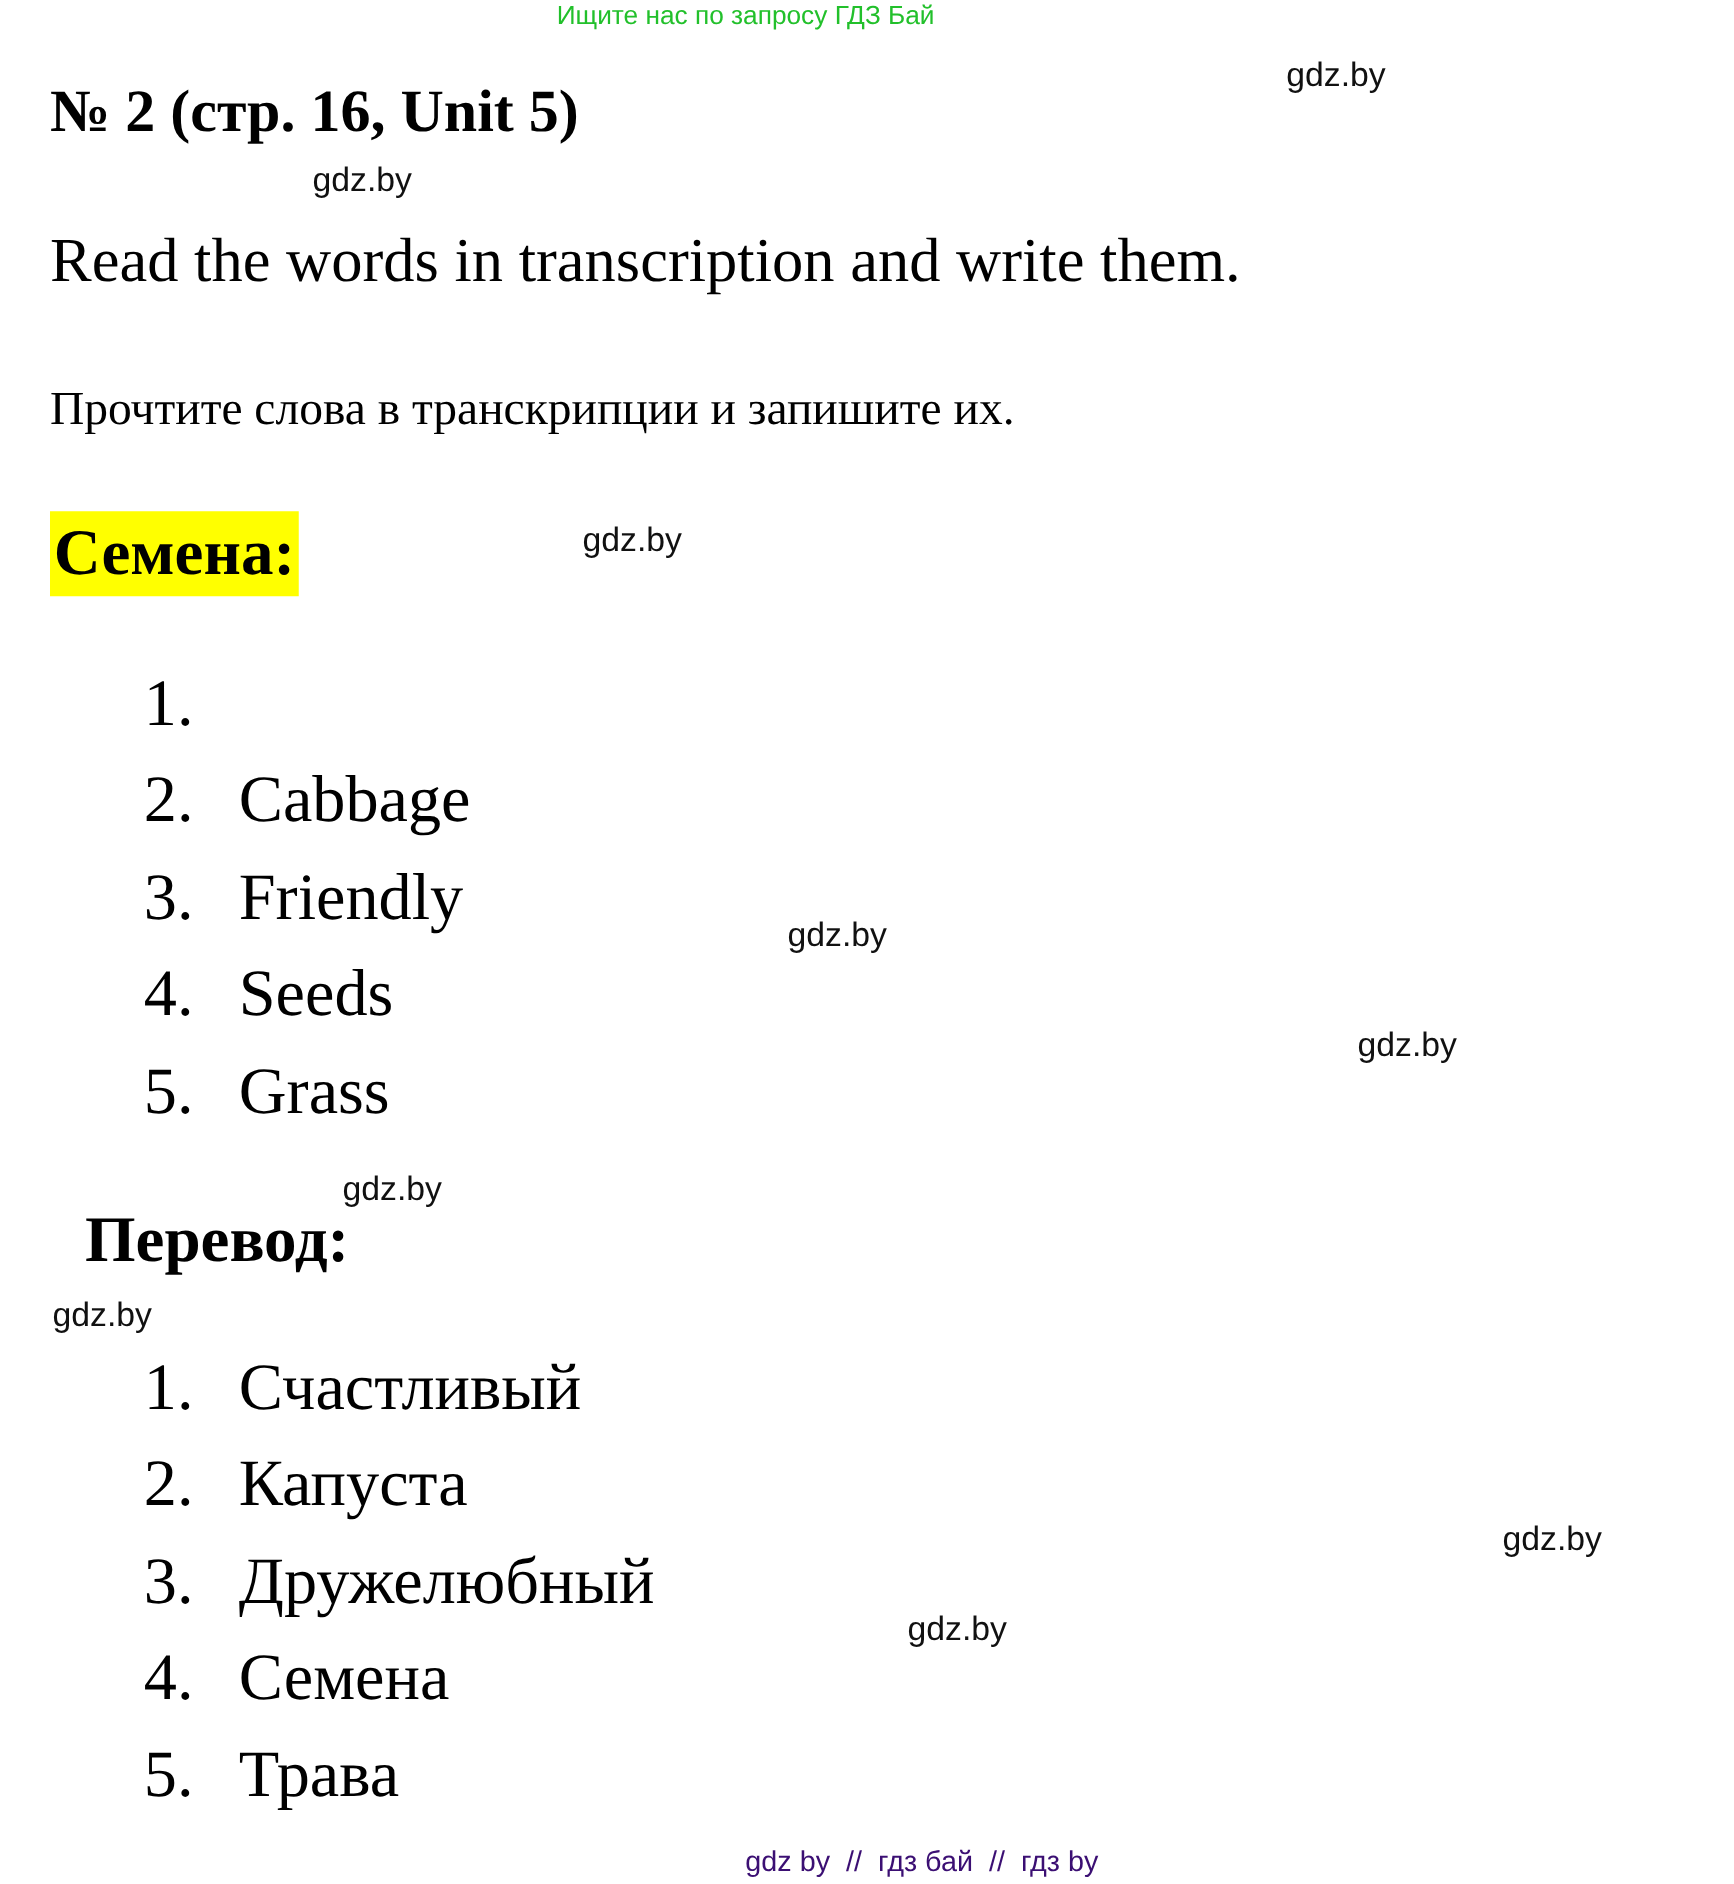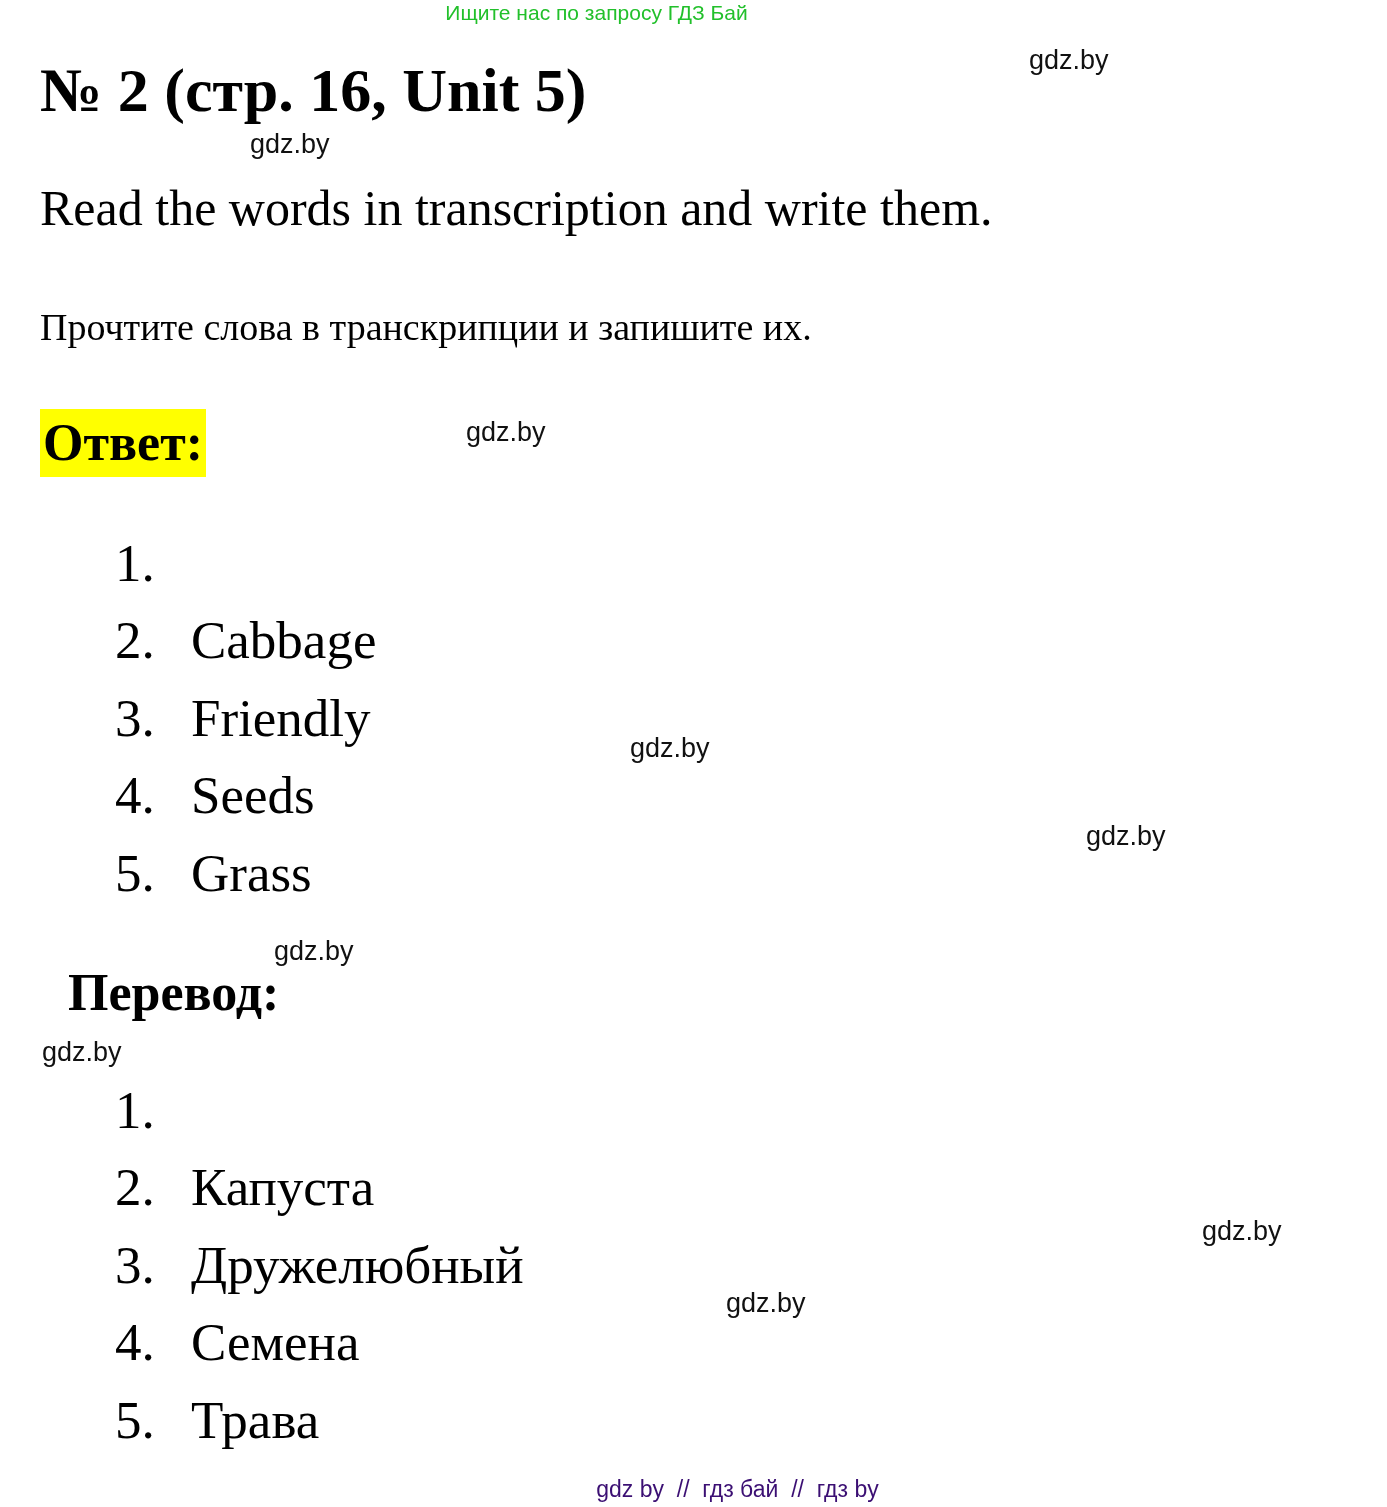--- a/index.html
+++ b/index.html
@@ -1,39 +1,39 @@
 <!DOCTYPE html>
 <html><head>
   <meta charset="utf-8">
   <style>
     html, body { margin:0; padding:0; background:#ffffff; }
     body { width:1387px; height:1507px; position:relative; overflow:hidden; font-family:"Liberation Serif", serif; color:#000; }
     .top-banner { position:absolute; top:0; left:0; width:1193px; text-align:center; font-family:"Liberation Sans", sans-serif; font-size:21px; color:#22c02b; line-height:26px; }
     .wm { position:absolute; font-family:"Liberation Sans", sans-serif; font-size:27px; color:#111; line-height:30px; }
-    .title { position:absolute; left:40px; top:58px; font-size:62px; font-weight:bold; line-height:64px; }
+    .title { position:absolute; left:40px; top:58px; font-size:48px; font-weight:bold; line-height:64px; }
     .task-en { position:absolute; left:40px; top:178px; font-size:50px; line-height:60px; }
     .task-ru { position:absolute; left:40px; top:297px; font-size:38px; line-height:60px; }
     .answer-head { position:absolute; left:40px; top:409px; height:68px; padding:0 3px; background:#ffff00; font-size:52px; font-weight:bold; line-height:68px; }
     .section-head { position:absolute; left:40px; top:962px; font-size:52px; font-weight:bold; line-height:62px;margin-left:28px; }
     .list { position:absolute; left:115px; margin:0; padding:0; list-style:none; }
     .list li { height:77.5px; display:flex; align-items:center; font-size:53px; line-height:60px; }
     .list .num { width:76px; display:inline-block; }
     .footer { position:absolute; top:1474px; left:0; width:1387px; text-align:center; font-family:"Liberation Sans", sans-serif; font-size:23px; color:#3b0f73; line-height:30px; white-space:pre;padding-left:44px; }
   </style>
 </head>
 <body>
 
 <div class="top-banner">Ищите нас по запросу ГДЗ Бай</div>
 
 <div class="title">№ 2 (стр. 16, Unit 5)</div>
 
 <div class="task-en">Read the words in transcription and write them.</div>
 <div class="task-ru">Прочтите слова в транскрипции и запишите их.</div>
 
-<div class="answer-head">Ответ:</div>
+<div class="answer-head">Семена:</div>
 
 <ol class="list" style="top:524px;">
   <li>
       <span class="num">1.</span>
     </li>
   <li>
       <span class="num">2.</span>
       <span>Cabbage</span>
     </li>
   <li>
@@ -48,20 +48,21 @@
       <span class="num">5.</span>
       <span>Grass</span>
     </li>
 </ol>
 
 <div class="section-head">Перевод:</div>
 
 <ol class="list" style="top:1071px;">
   <li>
       <span class="num">1.</span>
+      <span>Счастливый</span>
     </li>
   <li>
       <span class="num">2.</span>
       <span>Капуста</span>
     </li>
   <li>
       <span class="num">3.</span>
       <span>Дружелюбный</span>
     </li>
   <li>

